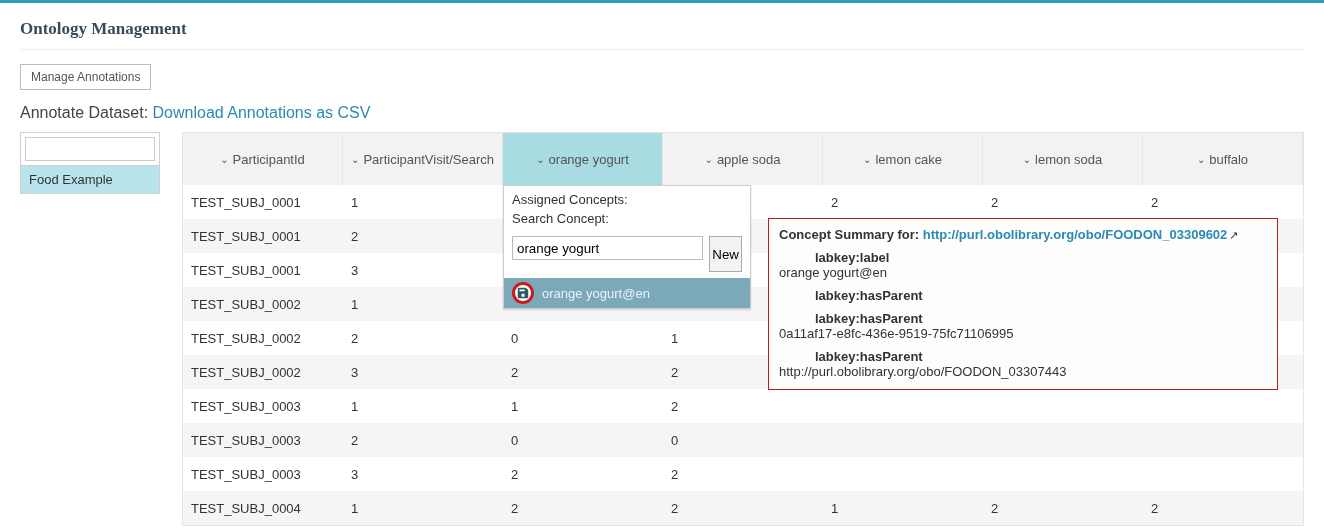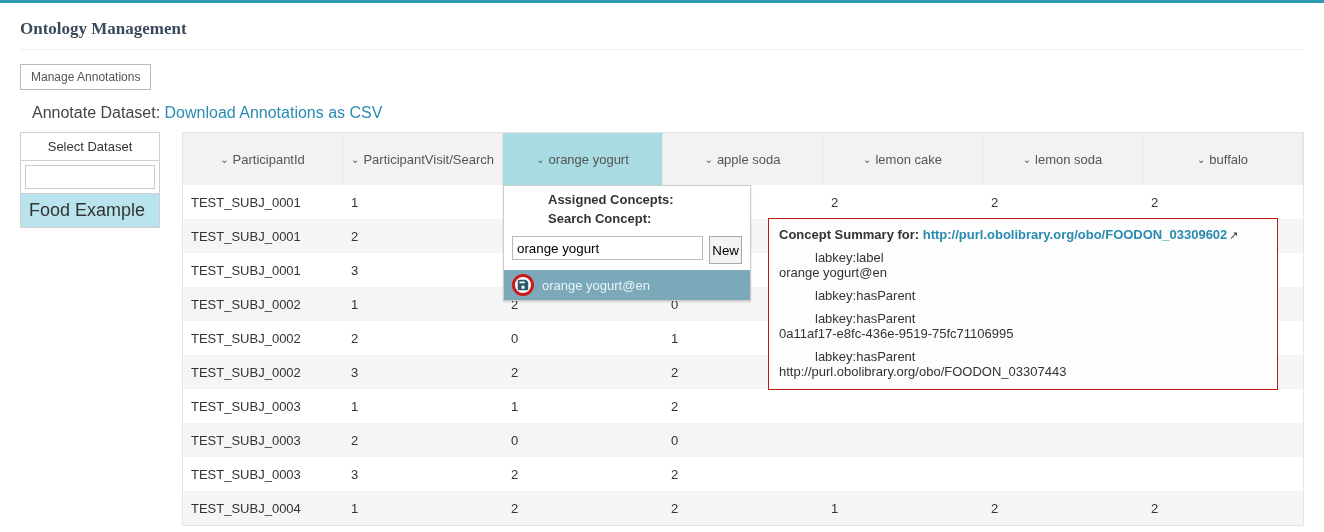--- a/index.html
+++ b/index.html
@@ -36,21 +36,21 @@
   .hr { border-top: 1px solid #eee; margin: 10px 0 14px 0; }
   .toolbar button {
     font-size: 12px;
     padding: 5px 10px;
     background: #fff;
     border: 1px solid #bbb;
     color: #555;
     cursor: pointer;
   }
   .subtitle {
-    margin: 14px 0 10px 12px;
+    margin: 14px 0 10px 0;
     font-size: 16px;
     color: #444;
   }
   .subtitle a { color: var(--link); text-decoration: none; }
   .layout { display: flex; align-items: flex-start; padding: 0 20px; }
   
   .sidebar {
     width: 170px;
     margin-right: 22px;
     border: 1px solid var(--border);
@@ -61,21 +61,21 @@
     font-size: 13px;
     background: #fff;
     border-bottom: 1px solid var(--border);
   }
   .sidebar .sb-input { padding: 4px; border-bottom: 1px solid var(--border); }
   .sidebar .sb-input input { width: 100%; height: 24px; border: 1px solid #ccc; padding: 0 4px; }
   .sidebar .sb-item {
     padding: 6px 8px;
     background: #b9e4ee;
     cursor: pointer;
-    font-size: 18px;
+    font-size: 13px;
   }
   
   .grid {
     flex: 1;
     border: 1px solid #e5e5e5;
     position: relative;
   }
   .grid-head { display: flex; }
   .gh {
     display: flex;
@@ -115,24 +115,24 @@
     left: 320px; 
     top: 52px;
     width: 248px;
     background: #fff;
     border: 1px solid #ccc;
     z-index: 5;
     font-size: 13px;
     box-shadow: 0 1px 2px rgba(0,0,0,.15);
   }
   .drop .pad { padding: 6px 8px; }
-  .drop label { font-weight: bold; display: block; margin-bottom: 4px; margin-left: 36px; }
+  .drop label { font-weight: normal; display: block; margin-bottom: 4px; }
   .drop .search-row { display: flex; gap: 6px; padding: 0 8px 6px 8px; }
   .drop .search-row input { flex:1; height: 24px; border:1px solid #bbb; padding:0 4px; }
-  .drop .search-row button { height:28px; padding:0 2px; border:1px solid #aaa; background:#f3f3f3; cursor:pointer; }
+  .drop .search-row button { height:36px; padding:0 2px; border:1px solid #aaa; background:#f3f3f3; cursor:pointer; }
   .drop .result {
     display:flex; align-items:center; gap:8px;
     background: #7ba9b9; color:#fff;
     padding: 4px 8px;
     position: relative;
   }
   .drop .result a { color:#e6f4fa; text-decoration:none; }
   .save-circle {
     display:inline-flex; align-items:center; justify-content:center;
     width:22px; height:22px;
@@ -151,40 +151,39 @@
     border: 1px solid #b91c1c;
     padding: 8px 10px 10px 10px;
     z-index: 4;
     font-size: 13px;
   }
   .summary .hdr { margin-bottom: 6px; }
   .summary .hdr b { font-weight: bold; }
   .summary .hdr a { color: var(--link); text-decoration:none; font-weight:bold; }
   .summary .ext { font-size:11px; margin-left:2px; }
   .summary .prop { margin-top: 8px; }
-  .summary .prop b { display:block; font-weight:normal;padding-left:36px; }
+  .summary .prop b { display:block; font-weight:bold;padding-left:36px; }
 </style>
 </head>
 <body>
 
 <div class="topbar">
   <div class="page-title">Ontology Management</div>
   <div class="hr"></div>
   <div class="toolbar">
     <button>Manage Annotations</button>
   </div>
   <div class="subtitle">
     <span>Annotate Dataset: </span><a href="#">Download Annotations as CSV</a>
   </div>
 </div>
 
 <div class="layout">
 
   <div class="sidebar">
-    <div class="sb-head">Select Dataset</div>
     <div class="sb-input">
       <input type="text" value="" style="">
     </div>
     <div class="sb-item">Food Example</div>
   </div>
 
   <div class="grid">
     <div class="grid-head" id="grid-head">
         <div class="gh w0">
           <span class="chev">⌄</span>

